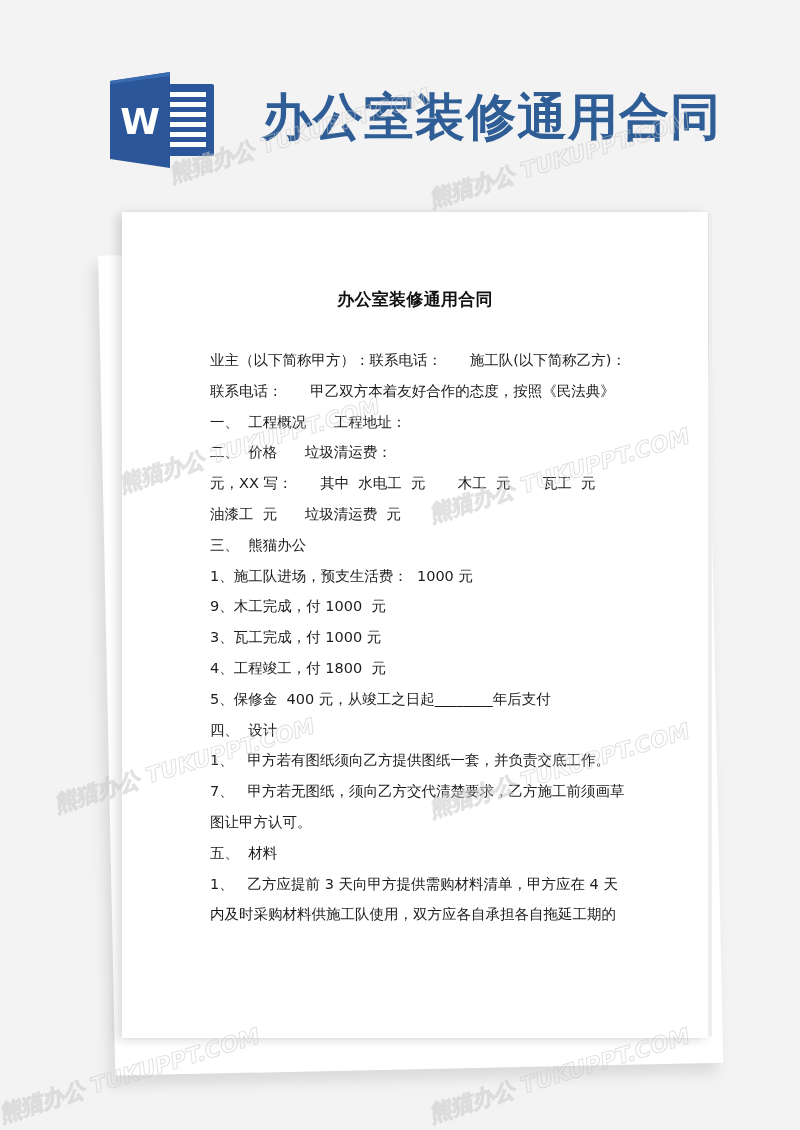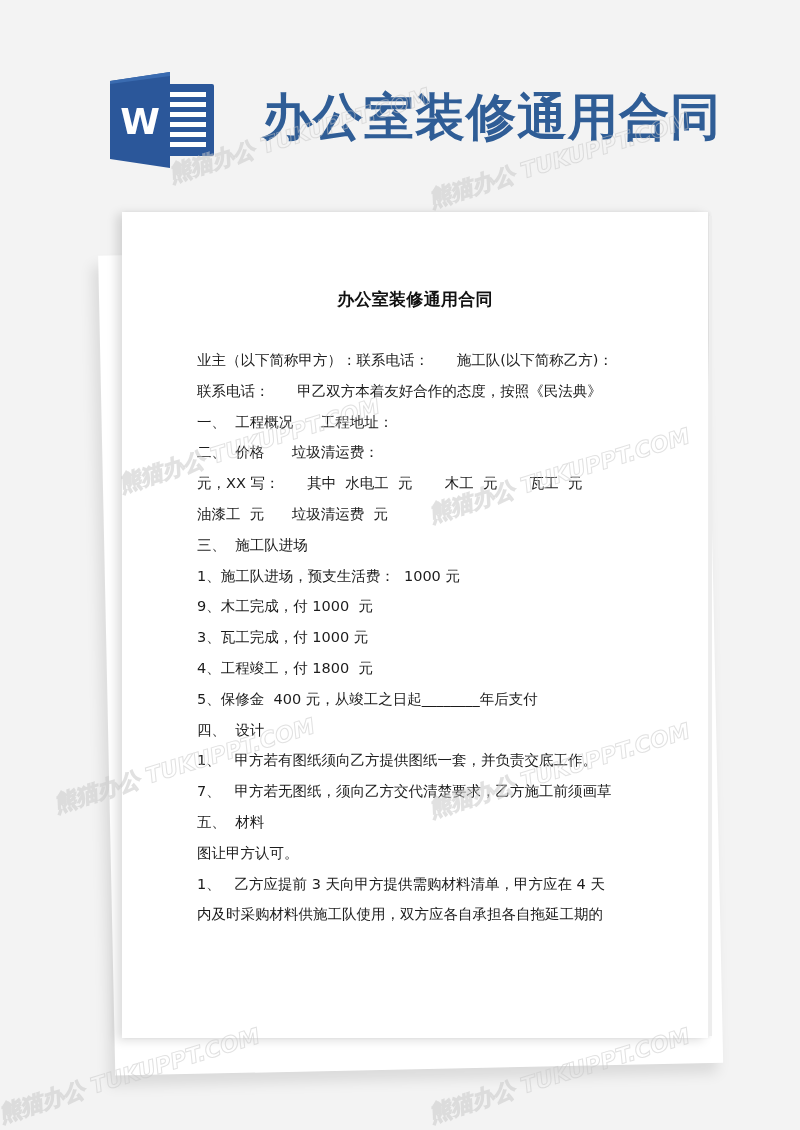--- a/index.html
+++ b/index.html
@@ -50,21 +50,21 @@
     }
 
     .doc-title {
       position: absolute; left: 0; top: 76px; width: 100%;
       text-align: center;
       font-family: "DejaVu Sans", "Liberation Sans", sans-serif;
       font-size: 17px; font-weight: bold; color: #111;
       letter-spacing: 0.3px;
     }
     .doc-body {
-      position: absolute; left: 75px; top: 133px; width: 430px;
+      position: absolute; left: 88px; top: 133px; width: 430px;
       font-family: "DejaVu Sans", "Liberation Sans", sans-serif;
       font-size: 14.5px; color: #1c1c1c;
     }
     .line {
       display: block; height: 30.8px; line-height: 30.8px;
       white-space: pre;
     }
   </style>
 </head>
 <body>
@@ -101,27 +101,27 @@
 <div class="paper-front">
   <div class="doc-title">办公室装修通用合同</div>
 
   <div class="doc-body">
     <span class="line">业主（以下简称甲方）：联系电话：      施工队(以下简称乙方)：</span>
     <span class="line">联系电话：      甲乙双方本着友好合作的态度，按照《民法典》</span>
     <span class="line">一、  工程概况      工程地址：</span>
     <span class="line">二、  价格      垃圾清运费：</span>
     <span class="line">元，XX 写：      其中  水电工  元       木工  元       瓦工  元</span>
     <span class="line">油漆工  元      垃圾清运费  元</span>
-    <span class="line">三、  施工队进场</span>
+    <span class="line">三、  熊猫办公</span>
     <span class="line">1、施工队进场，预支生活费：  1000 元</span>
     <span class="line">9、木工完成，付 1000  元</span>
     <span class="line">3、瓦工完成，付 1000 元</span>
     <span class="line">4、工程竣工，付 1800  元</span>
     <span class="line">5、保修金  400 元，从竣工之日起________年后支付</span>
     <span class="line">四、  设计</span>
     <span class="line">1、   甲方若有图纸须向乙方提供图纸一套，并负责交底工作。</span>
     <span class="line">7、   甲方若无图纸，须向乙方交代清楚要求，乙方施工前须画草</span>
+    <span class="line">图让甲方认可。</span>
     <span class="line">五、  材料</span>
-    <span class="line">图让甲方认可。</span>
     <span class="line">1、   乙方应提前 3 天向甲方提供需购材料清单，甲方应在 4 天</span>
     <span class="line">内及时采购材料供施工队使用，双方应各自承担各自拖延工期的</span>
   </div>
 </div>
 
 </body></html>

